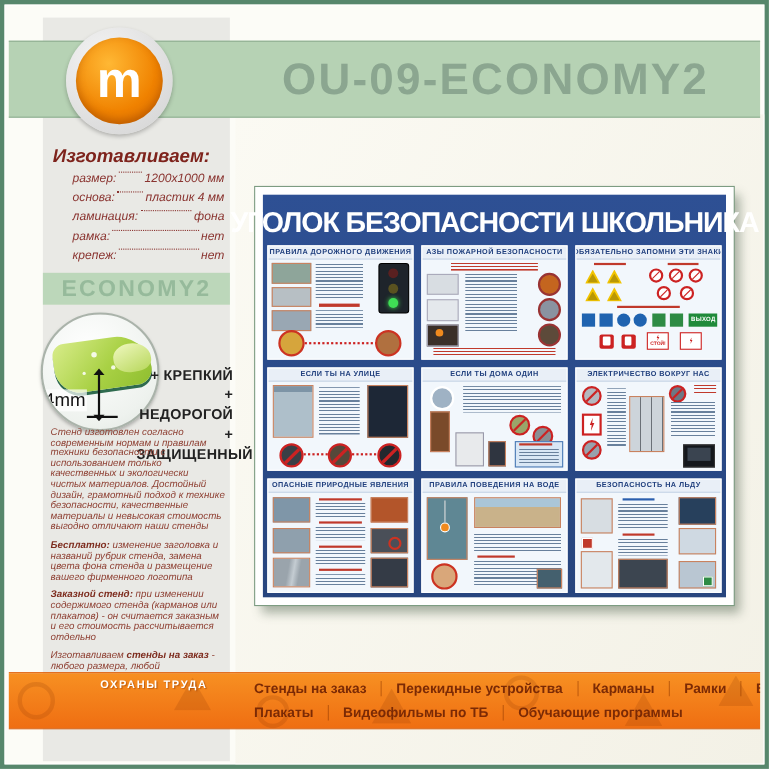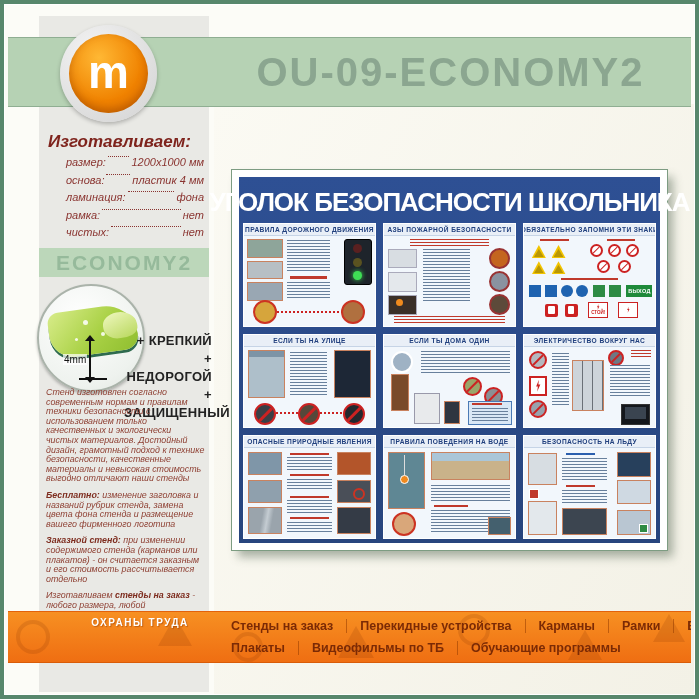--- a/index.html
+++ b/index.html
@@ -35,21 +35,21 @@
   
   .fig{position:absolute;left:33px;top:280px;width:108px;height:108px;border-radius:50%;background:radial-gradient(circle at 40% 32%,#ffffff,#eef2ee 70%,#dfe5df);border:2px solid #aab3aa;box-shadow:0 2px 3px rgba(0,0,0,.25);overflow:hidden;}
   .sheet{position:absolute;left:10px;top:22px;width:88px;height:46px;background:linear-gradient(135deg,#d8ec8a,#a9d145 55%,#8fbe2f);border-radius:14px 40px 18px 30px;transform:rotate(-8deg);box-shadow:0 3px 0 #2f6b4f;}
   .sheet-fold{position:absolute;right:6px;top:26px;width:34px;height:26px;background:linear-gradient(160deg,#eef7bd,#b9d85e);border-radius:50% 60% 40% 50%;transform:rotate(-10deg);}
   .spark{position:absolute;border-radius:50%;background:rgba(255,255,255,.85);}
   .gauge{position:absolute;left:50px;top:52px;width:2px;height:42px;background:#111;}
   .gauge::before,.gauge::after{content:"";position:absolute;left:-4px;border:5px solid transparent;}
   .gauge::before{top:-3px;border-bottom:6px solid #111;border-top:none;}
   .gauge::after{bottom:-3px;border-top:6px solid #111;border-bottom:none;}
   .gauge-base{position:absolute;left:40px;top:92px;width:28px;height:2px;background:#111;}
-  .thickness-label{position:absolute;left:24px;top:68px;color:#111;font-size:10px;background:rgba(255,255,255,.7);padding:0 1px;}
+  .thickness-label{position:absolute;left:0;top:68px;color:#111;font-size:17px;background:rgba(255,255,255,.7);padding:0 1px;}
 
   .features{position:absolute;left:120px;top:328px;width:88px;margin:0;padding:0;list-style:none;text-align:right;}
   .feature{color:#222;font-size:13px;font-weight:bold;line-height:18px;letter-spacing:.3px;}
 
   
   .paras{position:absolute;left:42px;top:384px;width:160px;height:222px;overflow:hidden;}
   .para{margin:0 0 7px 0;color:#8f4134;font-size:8.9px;line-height:9.6px;font-style:italic;}
   .para b{color:#7e2d1f;}
 
   
@@ -141,21 +141,21 @@
         <span class="char-value">фона</span>
       </li>
 
       <li class="char-row">
         <span class="char-label">рамка:</span>
         <span class="dots"></span>
         <span class="char-value">нет</span>
       </li>
 
       <li class="char-row">
-        <span class="char-label">чистых:</span>
+        <span class="char-label">крепеж:</span>
         <span class="dots"></span>
         <span class="char-value">нет</span>
       </li>
     </ul>
 
   <div class="series-band">ECONOMY2</div>
 
   <div class="fig">
     <div class="sheet"></div>
     <div class="sheet-fold"></div>

